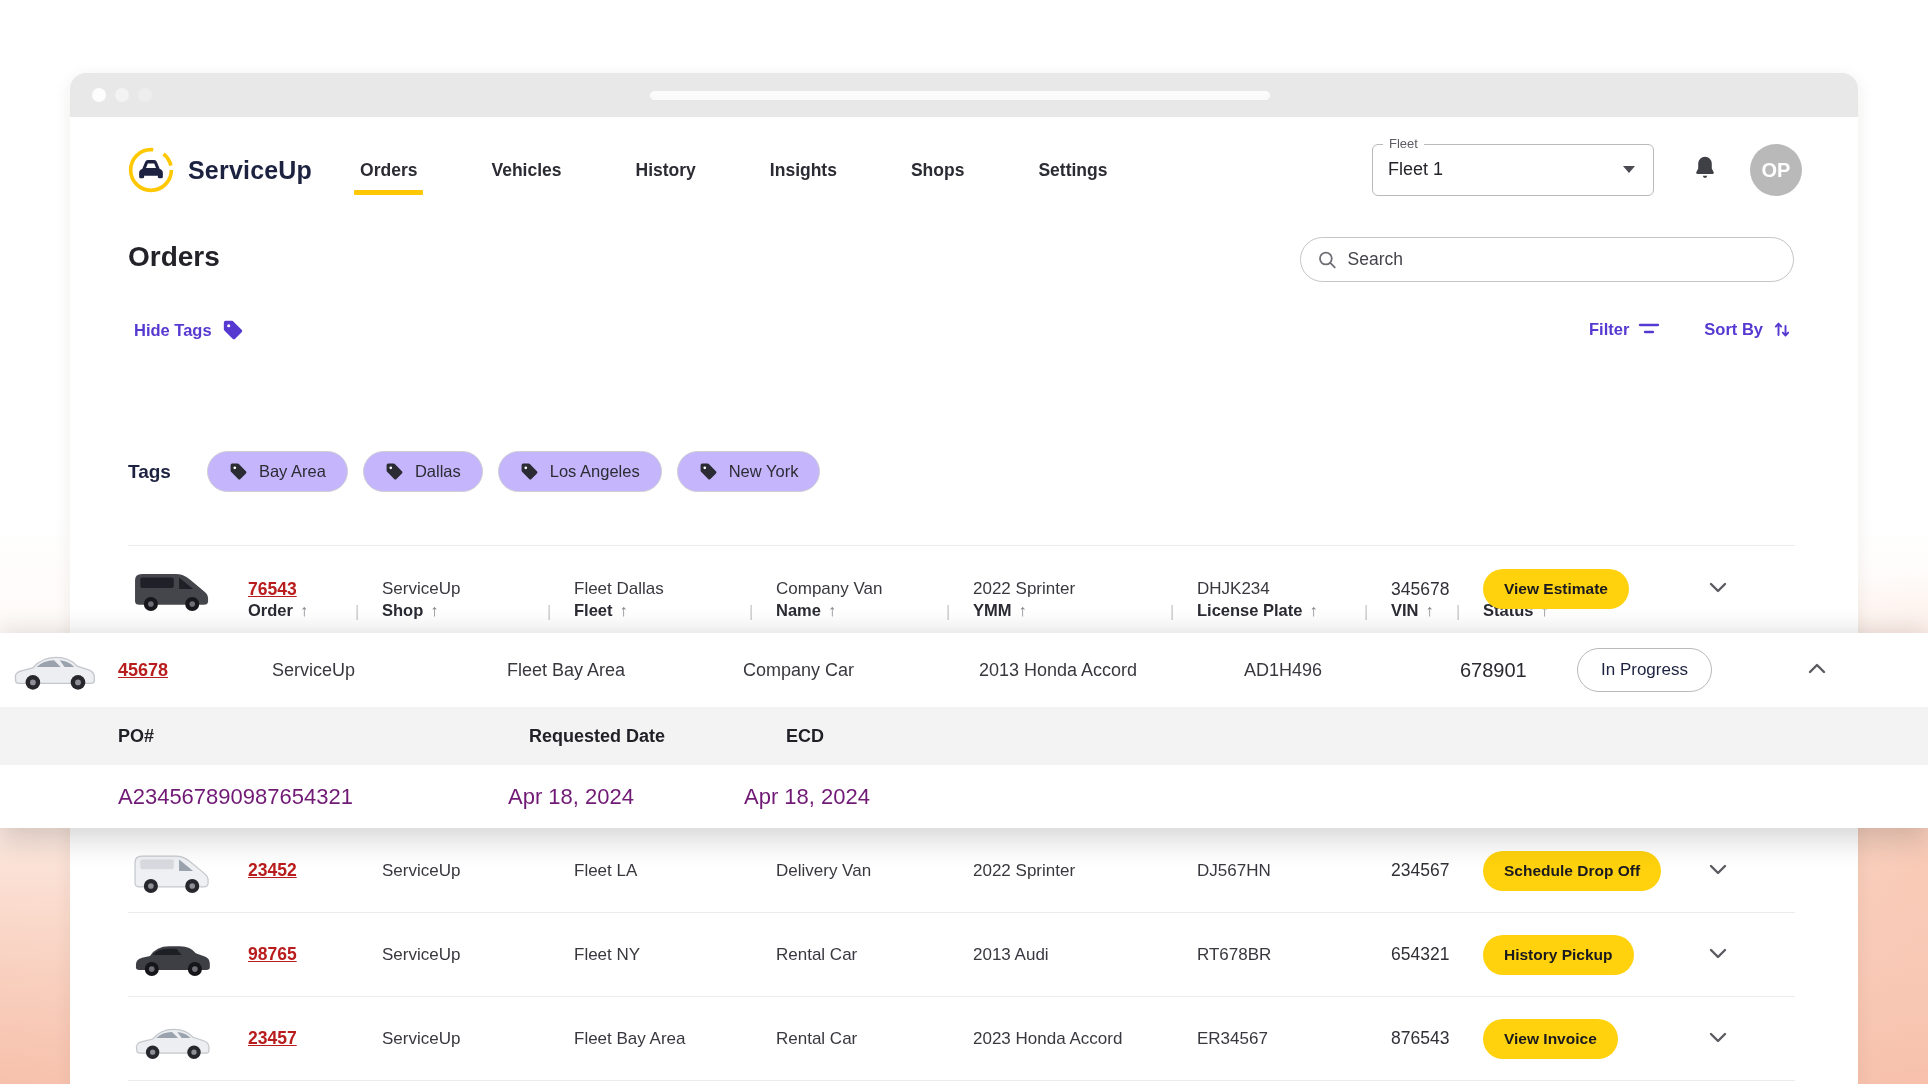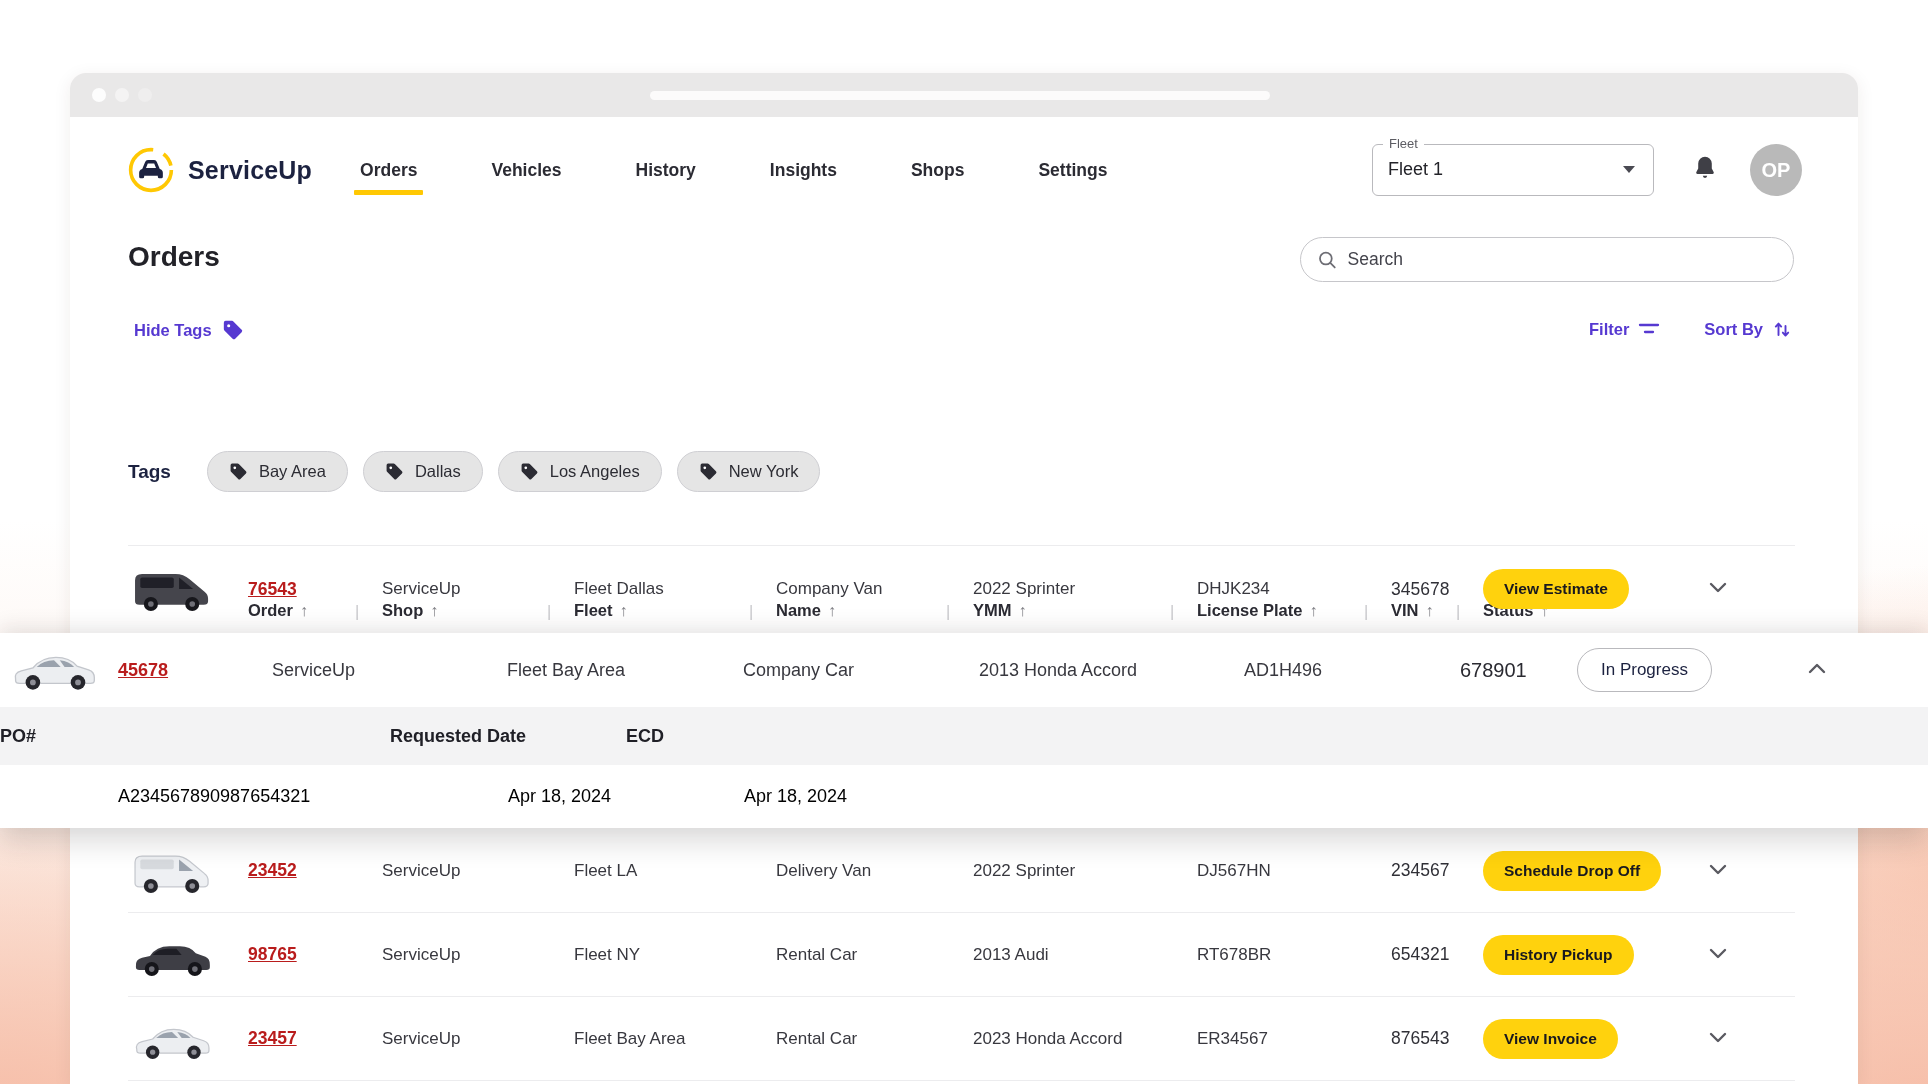--- a/index.html
+++ b/index.html
@@ -50,21 +50,21 @@
   .search input{ border:none; outline:none; font-size:17.5px; font-family:"Liberation Sans",sans-serif; color:#33333a; width:100%; background:transparent; }
   .search input::placeholder{ color:#44444c; }
 
   .toolbar-left{ position:absolute; left:64px; top:246px; display:flex; align-items:center; gap:10px; cursor:pointer; }
   .toolbar-right{ position:absolute; right:66px; top:246px; display:flex; align-items:center; gap:44px; }
   .plink{ color:#5639d1; font-size:16.5px; font-weight:bold; }
   .tool{ display:flex; align-items:center; gap:9px; cursor:pointer; }
 
   .tags-row{ position:absolute; left:58px; top:378px; display:flex; align-items:center;justify-content:flex-end; }
   .tags-label{ font-size:19px; font-weight:bold; color:#1c2240; margin-right:36px; }
-  .tag-pill{ display:flex; align-items:center; gap:11px; height:41px; padding:0 21px; border:1px solid #cfcfd3; border-radius:21px; background:#e5e5e5; margin-right:15px; font-size:16.5px; color:#2c2c33; cursor:pointer; }
+  .tag-pill{ display:flex; align-items:center; gap:11px; height:41px; padding:0 21px; border:1px solid #cfcfd3; border-radius:21px; background:#c4b5fd; margin-right:15px; font-size:16.5px; color:#2c2c33; cursor:pointer; }
 
   
   .table{ position:absolute; left:58px; top:0; width:1667px; }
   .grid{ display:grid; grid-template-columns:120px 134px 192px 202px 197px 224px 194px 92px 224px 1fr; align-items:center; }
   .thead{ position:absolute; top:488px; width:1667px; height:40px; }
   .th{ position:relative; font-size:16.5px; font-weight:bold; color:#2b2b33;margin-top:40px; }
   .th .arr{ font-weight:400; color:#808086; margin-left:7px; font-size:16px; }
   .th.sep::before{ content:"|"; position:absolute; left:-27px; top:1px; color:#c9c9cd; font-weight:400; }
   .head-divider{ position:absolute; top:472px; width:1667px; border-top:1px solid #ececee; }
 
@@ -81,24 +81,24 @@
 
   
   .panel{ position:absolute; left:0; top:633px; width:1928px; background:#fff; z-index:5;
           box-shadow:0 14px 26px rgba(40,32,28,.16), 0 -9px 18px rgba(40,32,28,.07); }
   .panel-main{ display:grid; grid-template-columns:112px 154px 235px 236px 236px 265px 216px 117px 229px 1fr; align-items:center; height:74px; padding-left:6px; }
   .panel-main .veh{ width:96px; height:58px; margin-top:-4px; }
   .panel-main .cell{ font-size:18px; }
   .panel-main .order-link{ font-size:18px; }
   .panel-vin{ font-size:20px; color:#2a2a31; }
   .pill-outline{ display:inline-flex; align-items:center; justify-content:center; height:44px; padding:0 23px; border:1.6px solid #b9b9bd; border-radius:23px; background:#fff; color:#1c2240; font-size:17px; font-weight:normal; cursor:pointer; white-space:nowrap; }
-  .panel-subhead{ display:grid; grid-template-columns:390px 236px 1fr; align-items:center; height:58px; background:#f3f3f4; }
+  .panel-subhead{ display:grid; grid-template-columns:390px 236px 1fr; align-items:center; height:58px; padding-left:118px; background:#f3f3f4;gap:21px; }
   .panel-subhead .sh{ font-size:18px; font-weight:bold; color:#202027; }
   .panel-values{ display:grid; grid-template-columns:390px 236px 1fr; align-items:center; height:63px; padding-left:118px; background:#fff; }
-  .panel-values .sv{ font-size:18px; color:#000000; }
+  .panel-values .sv{ font-size:22px; color:#701a75; }
 </style>
 </head>
 <body>
 
 <svg width="0" height="0" style="position:absolute">
   <defs>
     <g id="veh-van-dark">
       <path d="M8 42 V18 Q8 11 16 11 H54 Q63 11 70 17 L87 31 Q91 34 91 39 V42 Q91 46 86 46 H13 Q8 46 8 42 Z" fill="#45454c"></path>
       <rect x="14" y="15" width="38" height="12" rx="2" fill="#202028"></rect>
       <path d="M58 15 L74 28 H58 Z" fill="#202028"></path>

